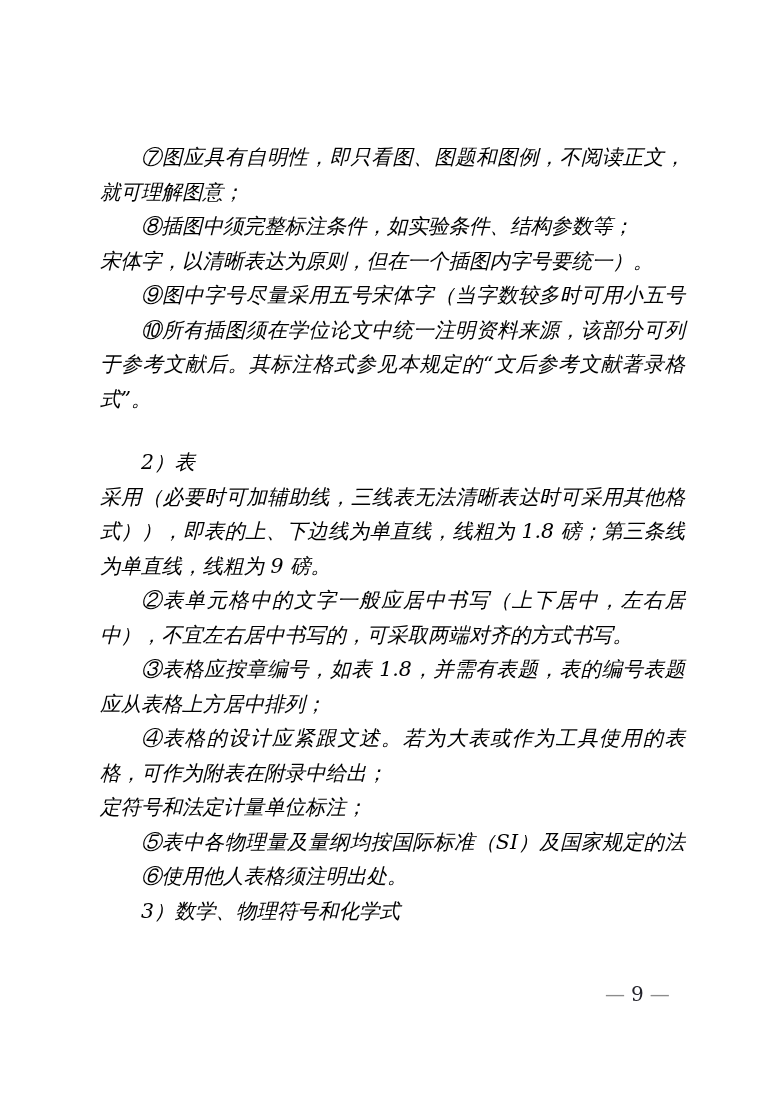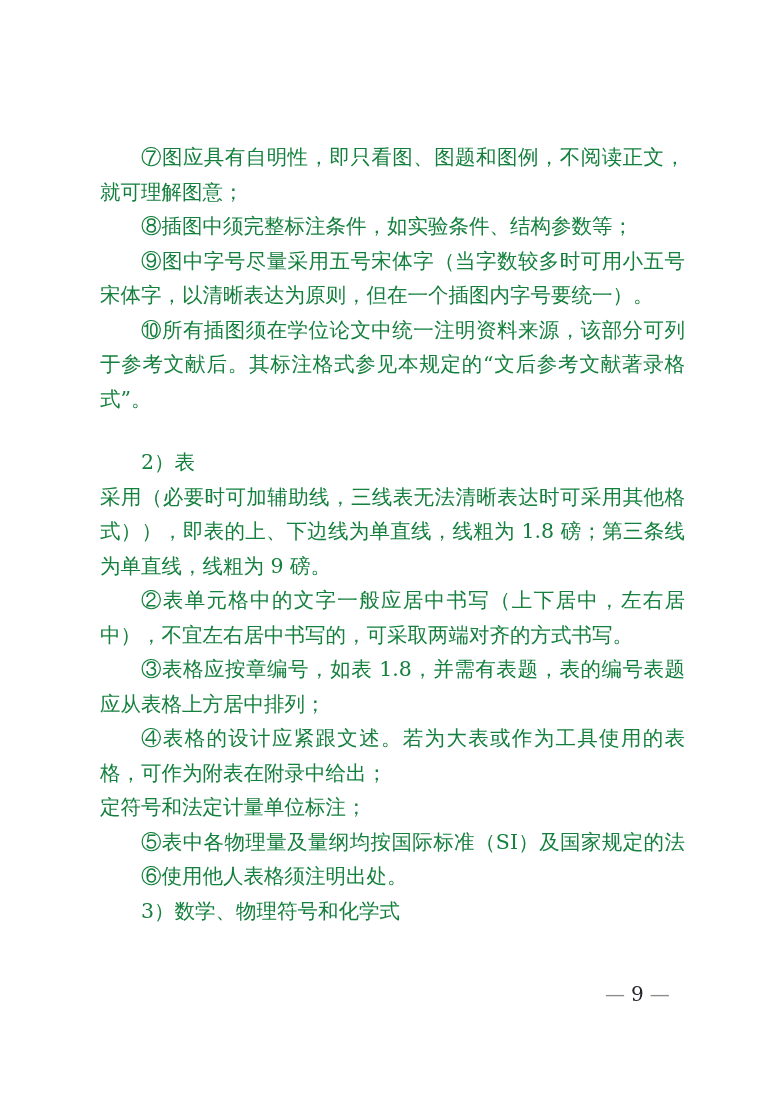--- a/index.html
+++ b/index.html
@@ -15,22 +15,23 @@
     inset: 0;
     background: #ffffff;
   }
   .body-text {
     position: absolute;
     left: 100px;
     top: 140px;
     width: 585px;
     font-size: 20.5px;
     line-height: 34.5px;
-    color: #15803d;
+    color: #000000;
     letter-spacing: 0;
+    font-style: italic;
   }
   .line {
     width: 585px;
     white-space: nowrap;
   }
   .line.fill {
     white-space: normal;
     text-align: justify;
     text-align-last: justify;
   }
@@ -56,22 +57,22 @@
 </style>
 </head>
 <body>
 
 <div class="page">
 
   <div class="body-text">
       <div class="line indent fill">⑦图应具有自明性，即只看图、图题和图例，不阅读正文，</div>
       <div class="line">就可理解图意；</div>
       <div class="line indent">⑧插图中须完整标注条件，如实验条件、结构参数等；</div>
+      <div class="line">宋体字，以清晰表达为原则，但在一个插图内字号要统一）。</div>
       <div class="line indent fill">⑨图中字号尽量采用五号宋体字（当字数较多时可用小五号</div>
-      <div class="line">宋体字，以清晰表达为原则，但在一个插图内字号要统一）。</div>
       <div class="line indent fill">⑩所有插图须在学位论文中统一注明资料来源，该部分可列</div>
       <div class="line fill">于参考文献后。其标注格式参见本规定的“文后参考文献著录格</div>
       <div class="line">式”。</div>
       <div class="line indent space-before">2）表</div>
       <div class="line fill">采用（必要时可加辅助线，三线表无法清晰表达时可采用其他格</div>
       <div class="line fill">式）），即表的上、下边线为单直线，线粗为 1.8 磅；第三条线</div>
       <div class="line">为单直线，线粗为 9 磅。</div>
       <div class="line indent fill">②表单元格中的文字一般应居中书写（上下居中，左右居</div>
       <div class="line">中），不宜左右居中书写的，可采取两端对齐的方式书写。</div>
       <div class="line indent fill">③表格应按章编号，如表 1.8，并需有表题，表的编号表题</div>

